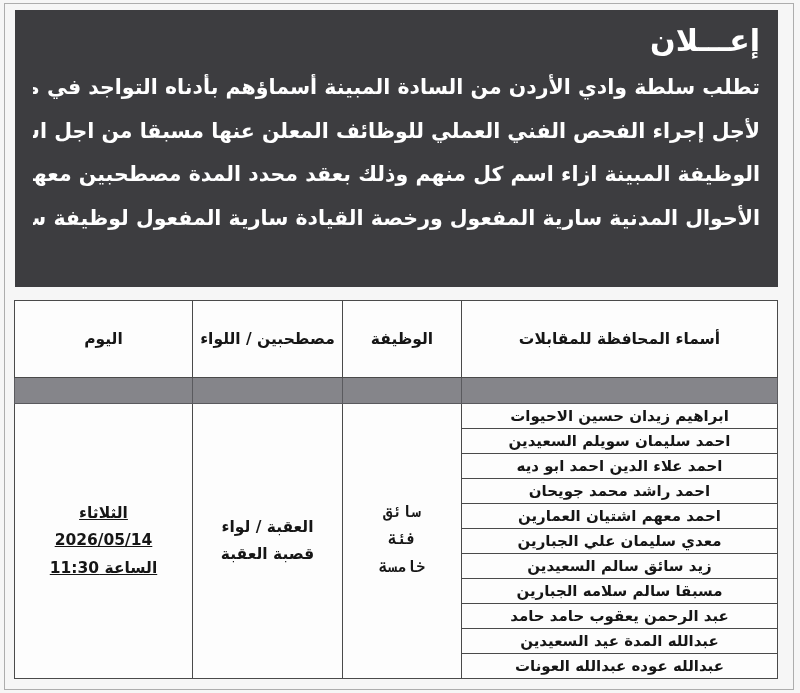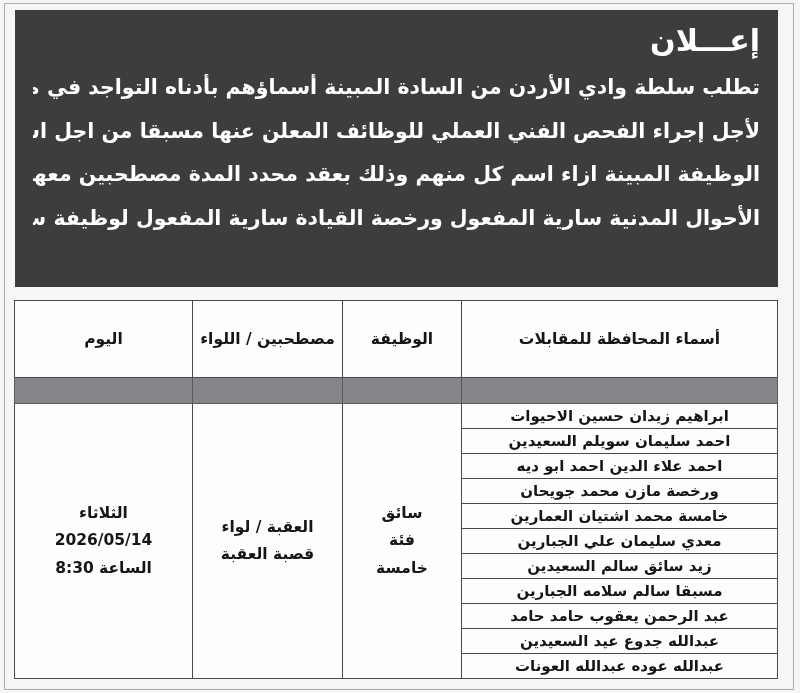--- a/index.html
+++ b/index.html
@@ -39,23 +39,23 @@
   }
   th,td{
     border:1px solid #4a4a4a;
     font-weight:bold;color:#161616;text-align:center;vertical-align:middle;
     padding:0 4px;box-sizing:border-box;background:#fdfdfd;
   }
   thead th{height:77px;font-size:15.5px;}
   tr.sep td{height:26px;background:#85858a;border-color:#5a5a5e;}
   td.name{height:25px;font-size:15px;line-height:1.1;}
   td.merged{font-size:15.5px;line-height:1.75;}
-  .day-block div{white-space:nowrap;}
+  .day-block div{white-space:nowrap;text-decoration:underline;}
   .gov-inner{width:118px;margin:16px auto;}
-  .job-inner{width:72px;margin:0 auto;}
+  .job-inner{width:72px;margin:0 auto;font-family:Liberation Mono, monospace;}
 </style>
 </head>
 <body>
 
 <div class="page">
   <div class="page-frame"></div>
 
   <div class="announce">
     <div class="announce-title">إعـــلان</div>
     <div class="announce-line">تطلب سلطة وادي الأردن من السادة المبينة أسماؤهم بأدناه التواجد في مبنى</div>
@@ -92,50 +92,50 @@
           <td class="merged" rowspan="11">
             <div class="job-inner">سائق فئة خامسة</div>
           </td>
           <td class="merged" rowspan="11">
             <div class="gov-inner">العقبة / لواء قصبة العقبة</div>
           </td>
           <td class="merged" rowspan="11">
             <div class="day-block">
               <div>الثلاثاء</div>
               <div>2026/05/14</div>
-              <div>الساعة 8:30</div>
+              <div>الساعة 11:30</div>
             </div>
           </td>
         </tr>
         <tr>
             <td class="name">احمد سليمان سويلم السعيدين</td>
           </tr>
         <tr>
             <td class="name">احمد علاء الدين احمد ابو ديه</td>
           </tr>
         <tr>
-            <td class="name">ورخصة مازن محمد جويحان</td>
+            <td class="name">احمد راشد محمد جويحان</td>
           </tr>
         <tr>
-            <td class="name">خامسة محمد اشتيان العمارين</td>
+            <td class="name">احمد معهم اشتيان العمارين</td>
           </tr>
         <tr>
             <td class="name">معدي سليمان علي الجبارين</td>
           </tr>
         <tr>
             <td class="name">زيد سائق سالم السعيدين</td>
           </tr>
         <tr>
             <td class="name">مسبقا سالم سلامه الجبارين</td>
           </tr>
         <tr>
             <td class="name">عبد الرحمن يعقوب حامد حامد</td>
           </tr>
         <tr>
-            <td class="name">عبدالله جدوع عيد السعيدين</td>
+            <td class="name">عبدالله المدة عيد السعيدين</td>
           </tr>
         <tr>
             <td class="name">عبدالله عوده عبدالله العونات</td>
           </tr>
       </tbody>
     </table>
   </div>
 </div>
 
 </body></html>

